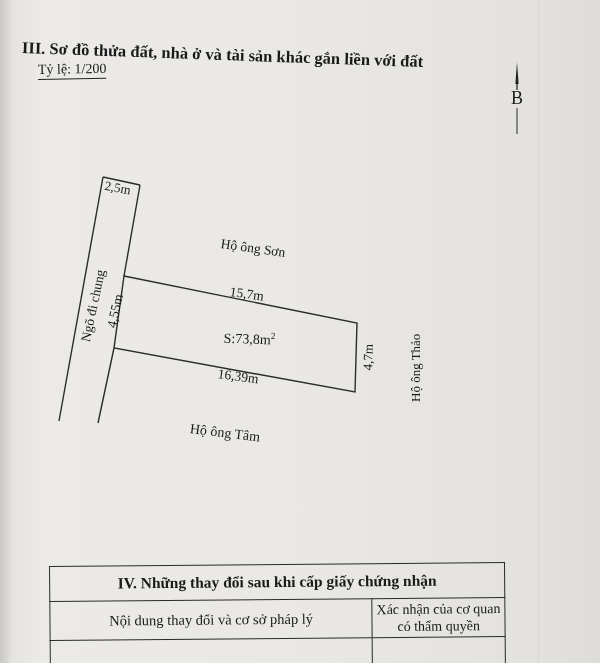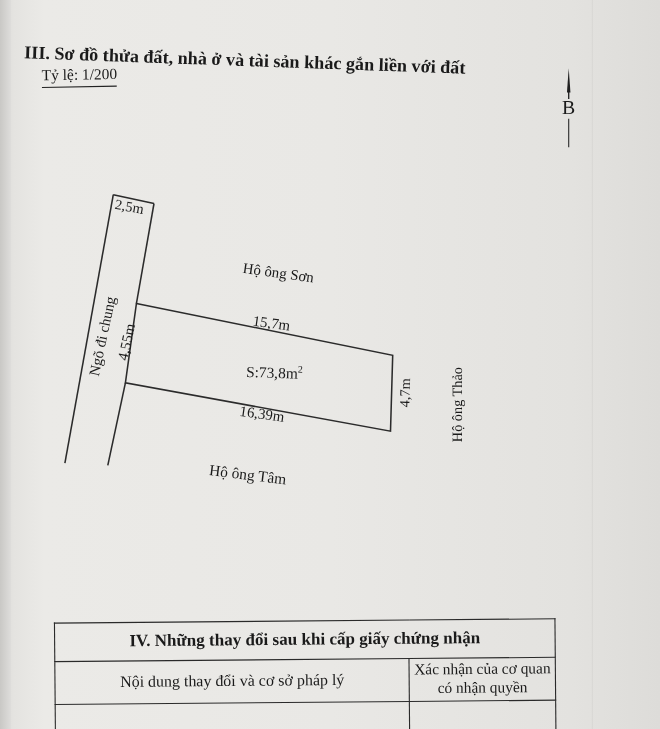--- a/index.html
+++ b/index.html
@@ -143,21 +143,21 @@
 
 <table class="changes-table">
   <tbody>
       <tr>
     <th class="caption-cell" colspan="2">IV. Những thay đổi sau khi cấp giấy chứng nhận</th>
   </tr>
   <tr>
     <td class="col-content">Nội dung thay đổi và cơ sở pháp lý</td>
     <td class="col-confirm">
       <span>Xác nhận của cơ quan</span><br>
-      <span>có nhận quyền</span>
+      <span>có thẩm quyền</span>
     </td>
   </tr>
   <tr>
     <td class="empty-cell"></td>
     <td class="empty-cell"></td>
   </tr>
 </tbody>
   </table>
 
 </body></html>

